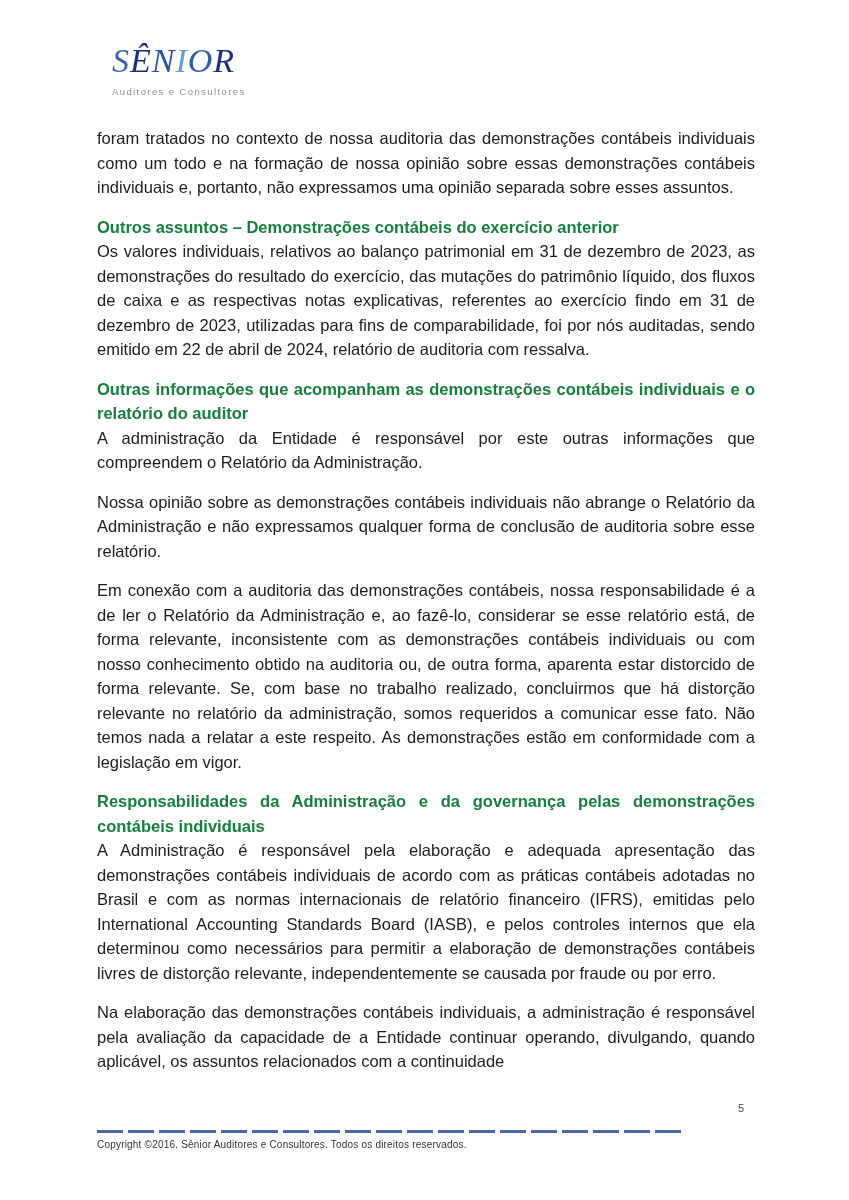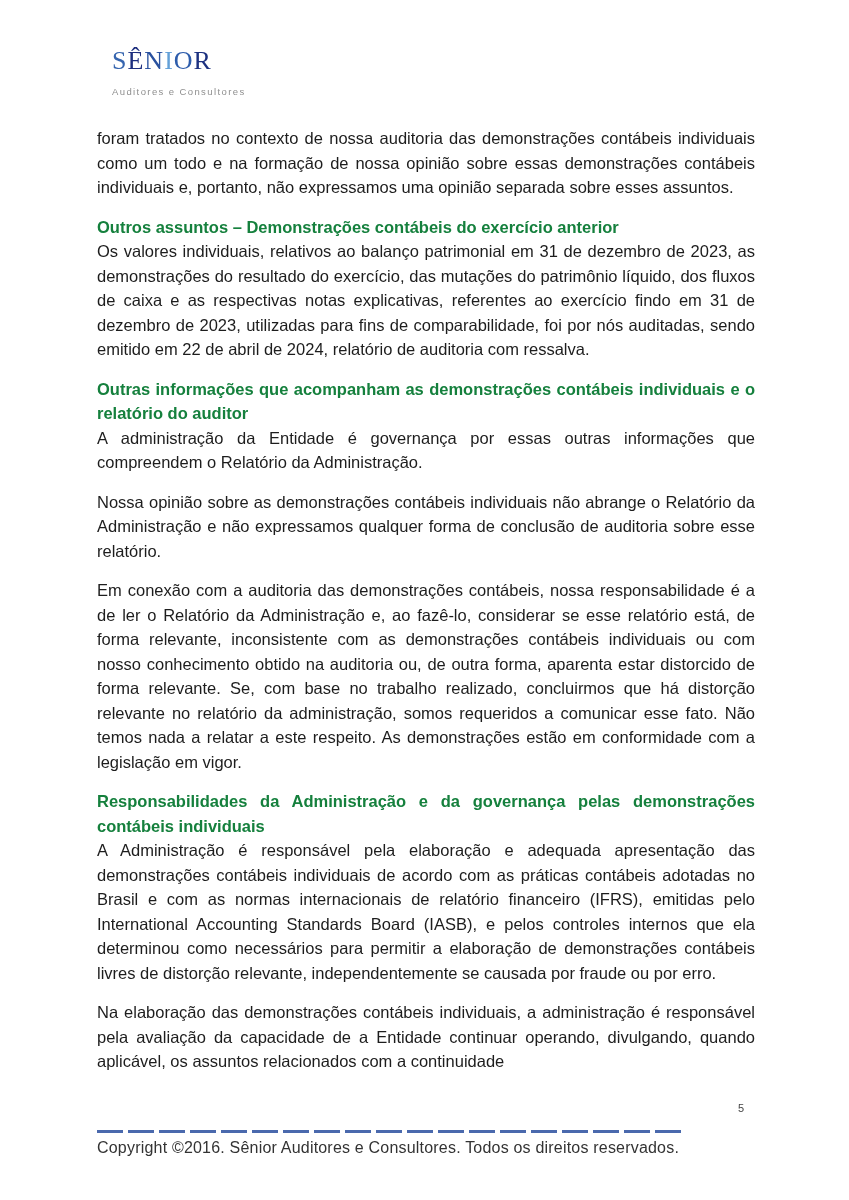--- a/index.html
+++ b/index.html
@@ -17,25 +17,26 @@
   }
 
   
   .logo {
     position: absolute;
     left: 112px;
     top: 44px;
   }
   .logo-word {
     font-family: "Liberation Serif", serif;
-    font-size: 26px;
+    font-size: 34px;
     font-weight: 400;
     letter-spacing: 1px;
     line-height: 34px;
     white-space: nowrap;
+    font-style: italic;
   }
   .logo-tagline {
     margin-top: 8px;
     font-size: 9.5px;
     color: #8f8f8f;
     letter-spacing: 1.4px;
     white-space: nowrap;
   }
 
   
@@ -71,21 +72,21 @@
     width: 584px;
     height: 3px;
     background: repeating-linear-gradient(90deg,
       #4a69ad 0px, #4a69ad 26px,
       rgba(0,0,0,0) 26px, rgba(0,0,0,0) 31px);
   }
   .footer-copyright {
     position: absolute;
     left: 97px;
     top: 1139px;
-    font-size: 16px;
+    font-size: 10px;
     color: #333333;
     letter-spacing: 0.2px;
   }
 </style>
 </head>
 <body>
 
 <div class="page">
 
   <div class="logo">
@@ -93,21 +94,21 @@
       <span style="color:#3665af">S</span><span style="color:#1e2f7f">Ê</span><span style="color:#29519f">N</span><span style="color:#63a0d8">I</span><span style="color:#2d5cab">O</span><span style="color:#1c3180">R</span>
     </div>
     <div class="logo-tagline">Auditores e Consultores</div>
   </div>
 
   <div class="content">
     <p class="block">foram tratados no contexto de nossa auditoria das demonstrações contábeis individuais como um todo e na formação de nossa opinião sobre essas demonstrações contábeis individuais e, portanto, não expressamos uma opinião separada sobre esses assuntos.</p>
     <p class="block heading">Outros assuntos – Demonstrações contábeis do exercício anterior</p>
     <p class="block">Os valores individuais, relativos ao balanço patrimonial em 31 de dezembro de 2023, as demonstrações do resultado do exercício, das mutações do patrimônio líquido, dos fluxos de caixa e as respectivas notas explicativas, referentes ao exercício findo em 31 de dezembro de 2023, utilizadas para fins de comparabilidade, foi por nós auditadas, sendo emitido em 22 de abril de 2024, relatório de auditoria com ressalva.</p>
     <p class="block heading">Outras informações que acompanham as demonstrações contábeis individuais e o relatório do auditor</p>
-    <p class="block">A administração da Entidade é governança por essas outras informações que compreendem o Relatório da Administração.</p>
+    <p class="block">A administração da Entidade é responsável por este outras informações que compreendem o Relatório da Administração.</p>
     <p class="block">Nossa opinião sobre as demonstrações contábeis individuais não abrange o Relatório da Administração e não expressamos qualquer forma de conclusão de auditoria sobre esse relatório.</p>
     <p class="block">Em conexão com a auditoria das demonstrações contábeis, nossa responsabilidade é a de ler o Relatório da Administração e, ao fazê-lo, considerar se esse relatório está, de forma relevante, inconsistente com as demonstrações contábeis individuais ou com nosso conhecimento obtido na auditoria ou, de outra forma, aparenta estar distorcido de forma relevante. Se, com base no trabalho realizado, concluirmos que há distorção relevante no relatório da administração, somos requeridos a comunicar esse fato. Não temos nada a relatar a este respeito. As demonstrações estão em conformidade com a legislação em vigor.</p>
     <p class="block heading">Responsabilidades da Administração e da governança pelas demonstrações contábeis individuais</p>
     <p class="block">A Administração é responsável pela elaboração e adequada apresentação das demonstrações contábeis individuais de acordo com as práticas contábeis adotadas no Brasil e com as normas internacionais de relatório financeiro (IFRS), emitidas pelo International Accounting Standards Board (IASB), e pelos controles internos que ela determinou como necessários para permitir a elaboração de demonstrações contábeis livres de distorção relevante, independentemente se causada por fraude ou por erro.</p>
     <p class="block">Na elaboração das demonstrações contábeis individuais, a administração é responsável pela avaliação da capacidade de a Entidade continuar operando, divulgando, quando aplicável, os assuntos relacionados com a continuidade</p>
   </div>
 
   <div class="page-number">5</div>
   <div class="footer-divider"></div>
   <div class="footer-copyright">Copyright ©2016. Sênior Auditores e Consultores. Todos os direitos reservados.</div>

